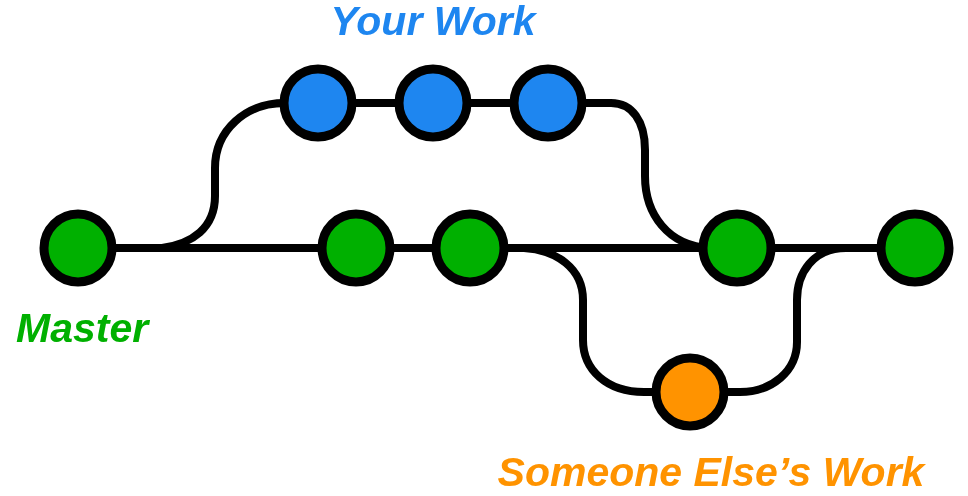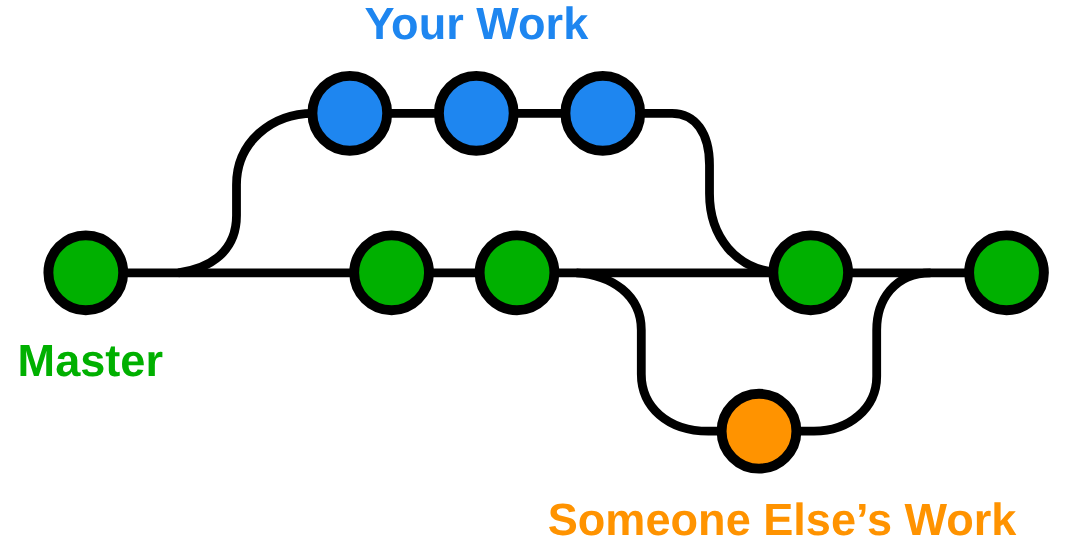--- a/index.html
+++ b/index.html
@@ -7,20 +7,21 @@
     padding: 0;
     background: #ffffff;
   }
   .stage {
     position: relative;
     width: 968px;
     height: 496px;
     background: #ffffff;
     overflow: hidden;
     font-family: "Liberation Sans", sans-serif;
+    font-style: italic;
   }
   svg {
     display: block;
   }
   .branch-line {
     fill: none;
     stroke-width: 8;
     stroke-linecap: butt;
     stroke-linejoin: round;
   }

